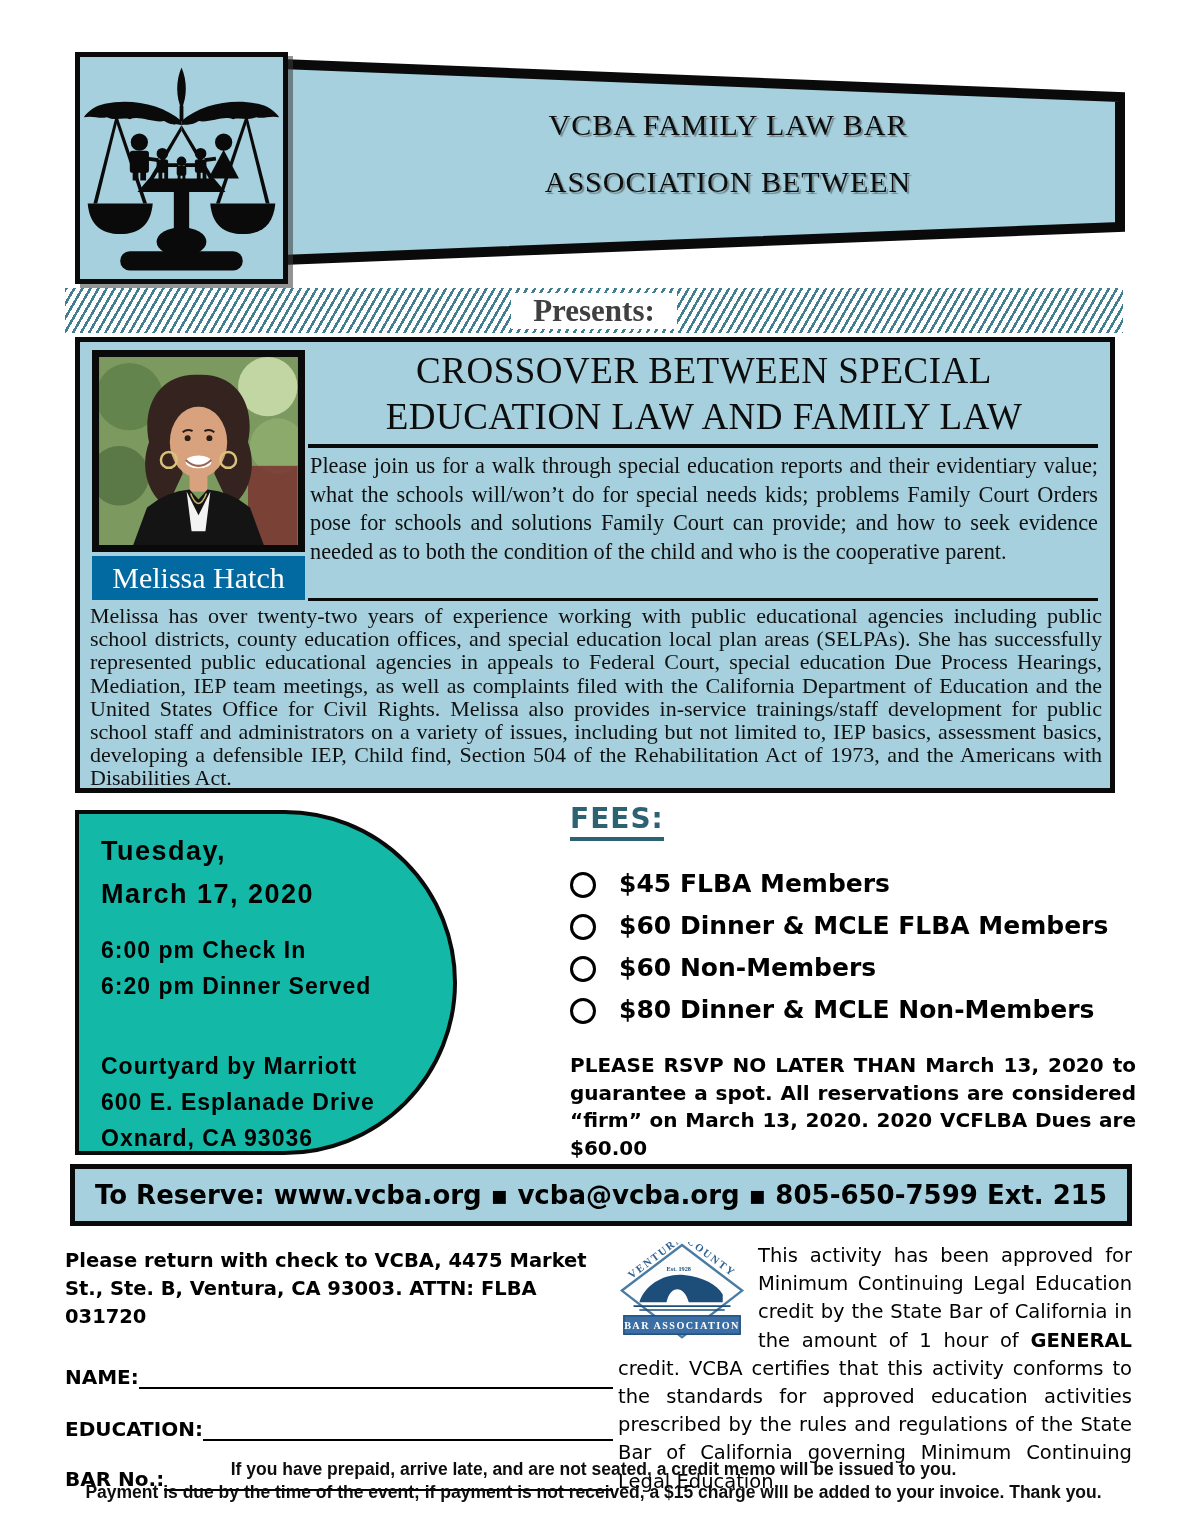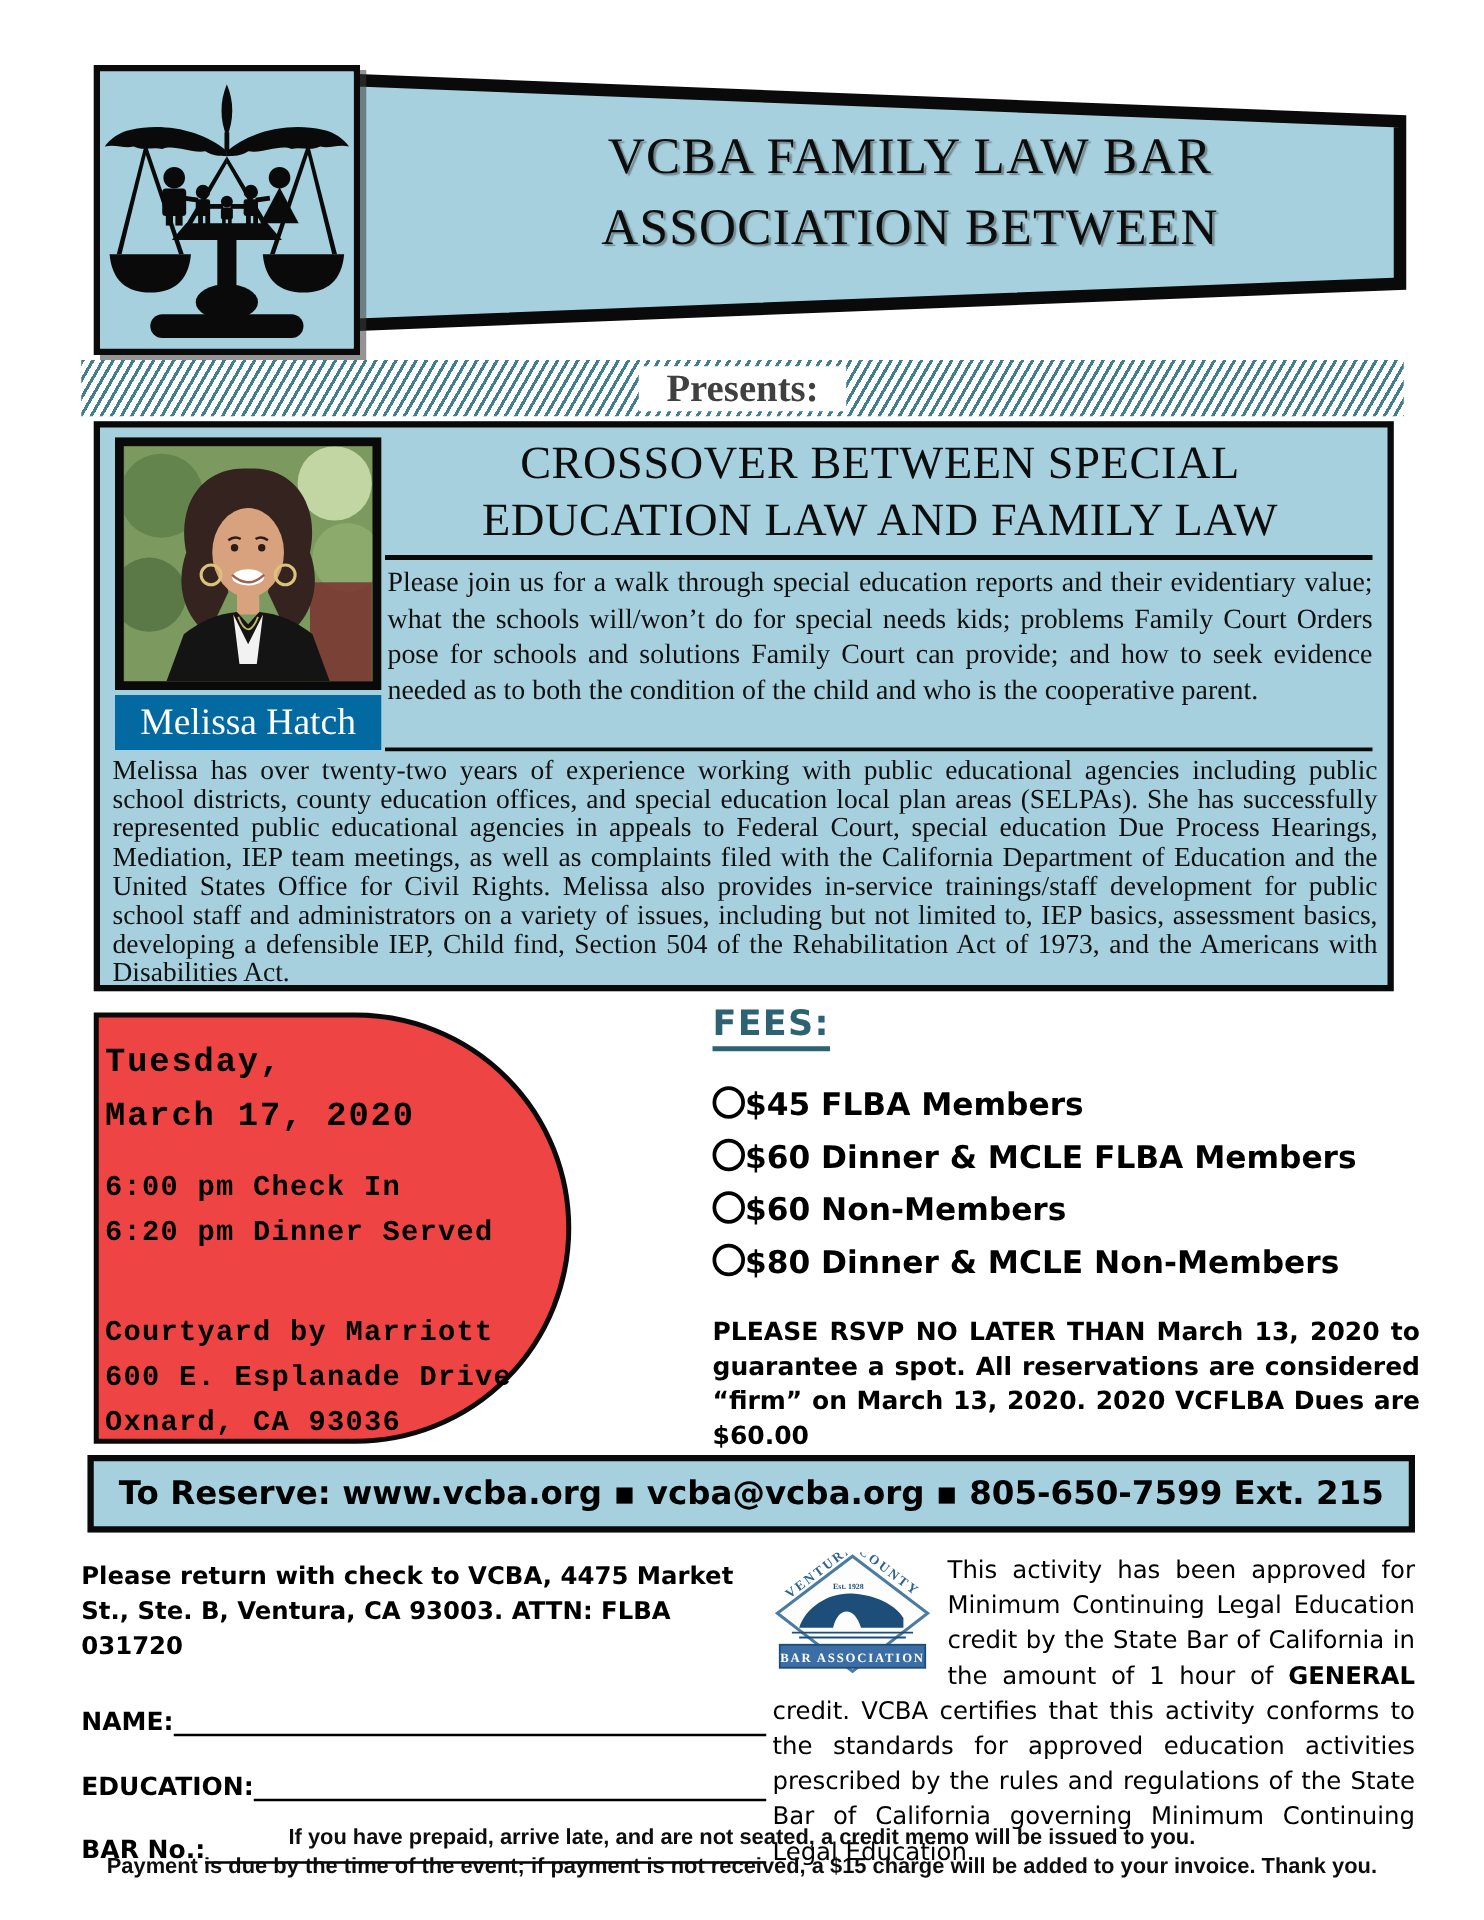--- a/index.html
+++ b/index.html
@@ -6,21 +6,21 @@
   .page{position:relative;width:1187px;height:1536px;background:#fff;overflow:hidden;
         font-family:"Liberation Sans",sans-serif;color:#000;}
 
   
   .logo-box{position:absolute;left:75px;top:52px;width:213px;height:232px;
             background:#a6d0dd;border:5px solid #0a0a0a;box-sizing:border-box;z-index:3;
             box-shadow:5px 4px 0 rgba(60,60,60,.55);}
   .logo-box svg{width:100%;height:100%;display:block;}
   .banner-svg{position:absolute;left:276px;top:52px;width:850px;height:218px;z-index:1;}
   .banner-text{position:absolute;left:356px;top:96px;width:744px;z-index:2;text-align:center;
-               font-family:"Liberation Serif",serif;font-size:41px;line-height:57px;
+               font-family:"Liberation Serif",serif;font-size:30px;line-height:57px;
                letter-spacing:1px;color:#0d0d0d;text-shadow:2px 2px 1px rgba(50,50,50,.45);}
   .presents-band{position:absolute;left:65px;top:288px;width:1058px;height:45px;z-index:2;
                  background:repeating-linear-gradient(120deg,#417f8e 0 2.5px,#ffffff 2.5px 7px);
                  display:flex;align-items:center;justify-content:center;}
   .presents-text{background:#fff;padding:0 22px;font-family:"Liberation Serif",serif;
                  font-weight:bold;font-size:31px;color:#404040;}
 
   
   .main-box{position:absolute;left:75px;top:337px;width:1040px;height:456px;
             background:#a6d0dd;border:5px solid #0a0a0a;box-sizing:border-box;z-index:2;}
@@ -37,33 +37,33 @@
   .description{position:absolute;left:230px;top:110px;width:788px;margin:0;
                font-family:"Liberation Serif",serif;font-size:22.3px;line-height:28.6px;
                text-align:justify;color:#111;}
   .rule2{position:absolute;left:228px;top:256px;width:790px;height:3px;background:#0a0a0a;}
   .bio{position:absolute;left:10px;top:262px;width:1012px;margin:0;
        font-family:"Liberation Serif",serif;font-size:22px;line-height:23.2px;
        text-align:justify;color:#111;}
 
   
   .event-bubble{position:absolute;left:75px;top:810px;width:382px;height:345px;
-                background:#ef4444;border:4px solid #0a0a0a;border-radius:0 200px 200px 0;
-                box-sizing:border-box;padding:16px 0 0 5px;font-family:Liberation Mono, monospace;
+                background:#14b8a6;border:4px solid #0a0a0a;border-radius:0 200px 200px 0;
+                box-sizing:border-box;padding:16px 0 0 22px;font-family:Liberation Sans, sans-serif;
                 font-weight:bold;}
   .ev-date{font-size:27px;line-height:43px;letter-spacing:1.5px;}
   .ev-times{margin-top:16px;font-size:23px;line-height:36px;letter-spacing:1px;}
   .ev-venue{margin-top:44px;font-size:23px;line-height:36px;letter-spacing:1px;}
 
   
   .fees{position:absolute;left:570px;top:802px;width:566px;font-family:"DejaVu Sans",sans-serif;}
   .fees-heading{display:inline-block;color:#2d6272;font-size:28px;font-weight:bold;
                 letter-spacing:1px;border-bottom:4px solid #2d6272;padding-bottom:2px;}
   .fee-list{margin-top:28px;}
-  .fee-item{display:flex;align-items:flex-start;gap:0;margin-top:13px;font-size:25px;font-weight:bold;}
+  .fee-item{display:flex;align-items:flex-end;gap:23px;margin-top:13px;font-size:25px;font-weight:bold;}
   .fee-circle{width:20px;height:20px;border:3px solid #000;border-radius:50%;flex:none;}
   .rsvp{margin:28px 0 0 0;font-size:20px;line-height:27.5px;font-weight:bold;text-align:justify;}
 
   
   .reserve-bar{position:absolute;left:70px;top:1164px;width:1062px;height:62px;
                background:#a6d0dd;border:5px solid #0a0a0a;box-sizing:border-box;
                display:flex;align-items:center;justify-content:center;
                font-family:"DejaVu Sans",sans-serif;font-weight:bold;font-size:26px;}
 
   

